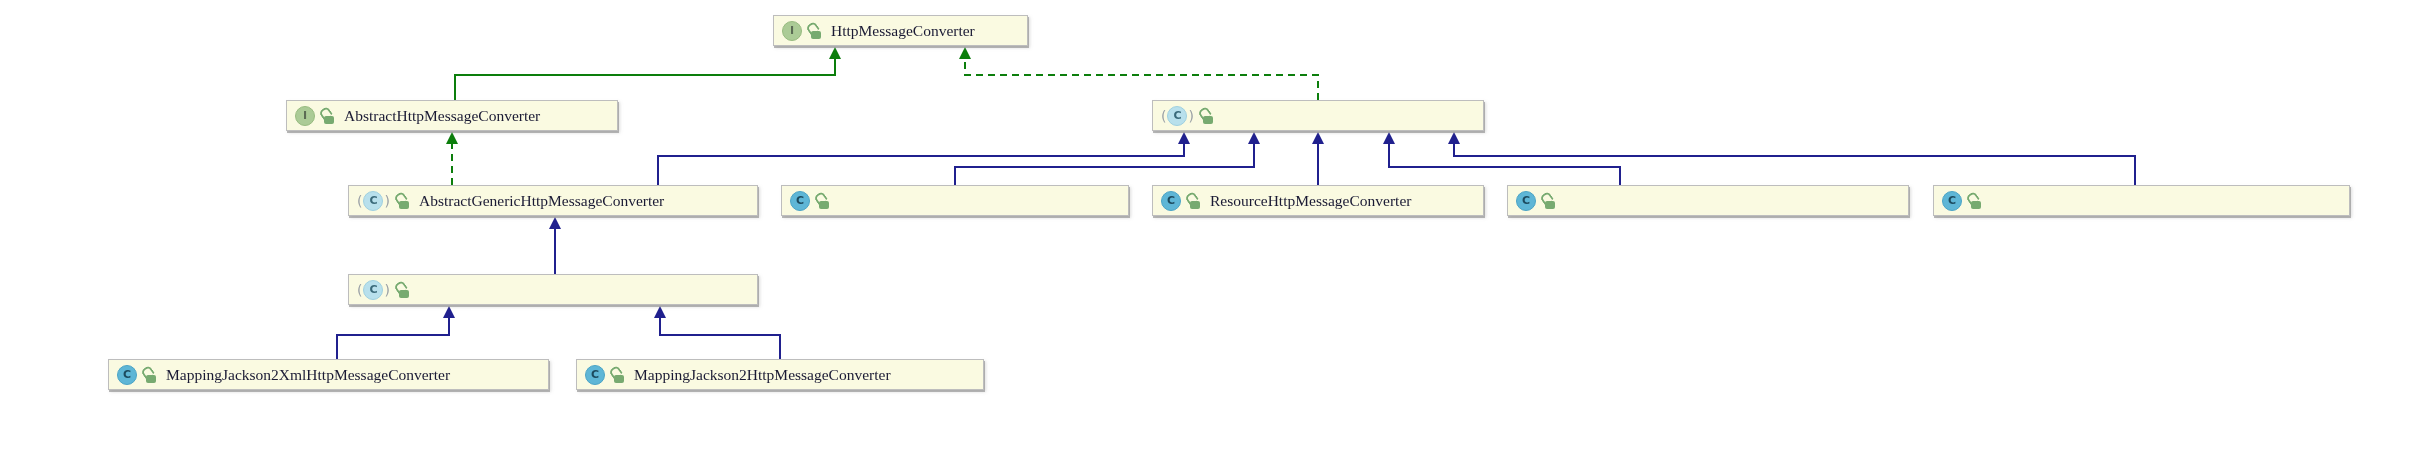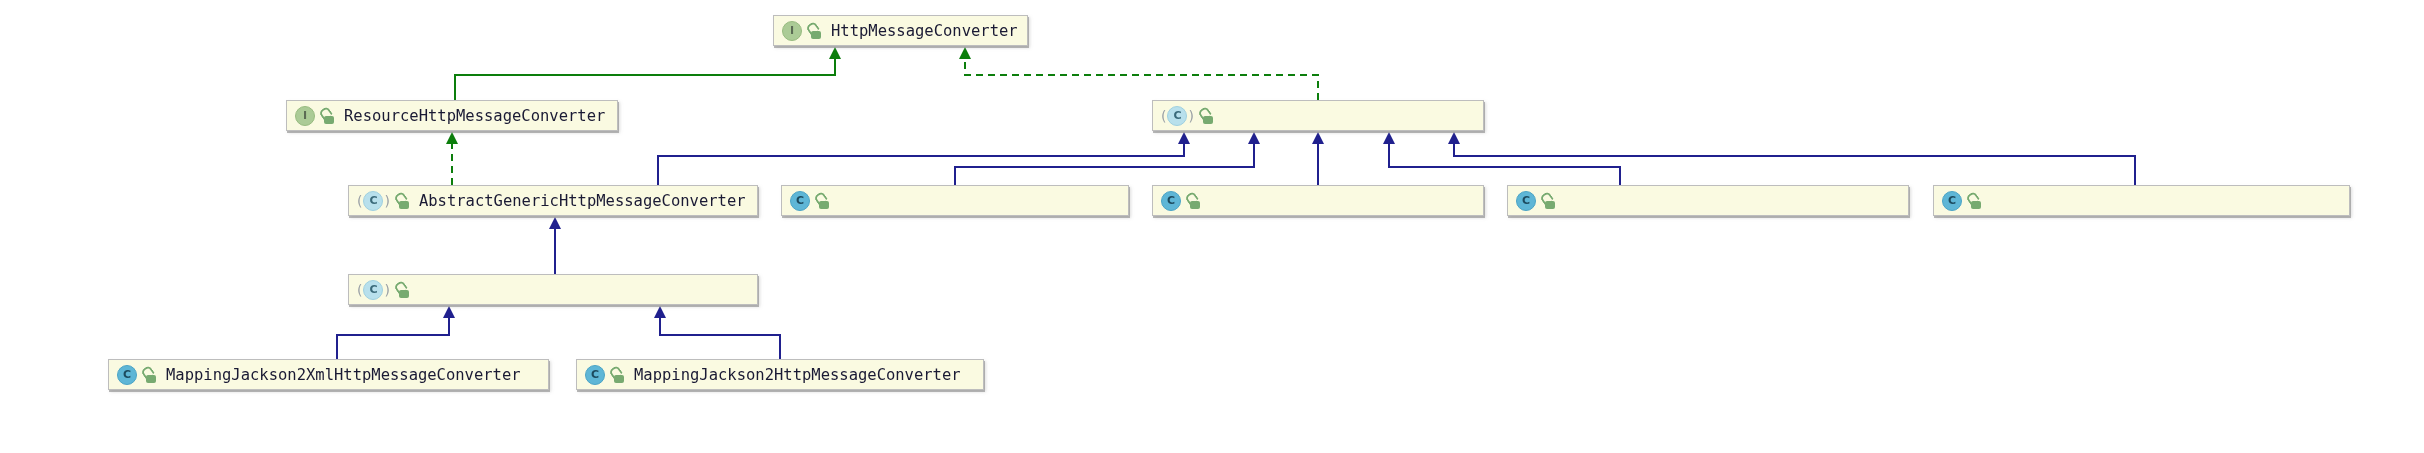--- a/index.html
+++ b/index.html
@@ -26,20 +26,21 @@
     display: flex;
     align-items: center;
     padding: 0 8px;
     white-space: nowrap;
     cursor: default;
   }
   .node-label {
     font-size: 15.5px;
     color: #1a1a34;
     margin-left: 9px;
+    font-family: Liberation Serif, serif;
   }
   .icon-wrap {
     display: flex;
     align-items: center;
     flex: none;
   }
   .kind-circle {
     width: 18px;
     height: 18px;
     border-radius: 50%;
@@ -167,64 +168,65 @@
   </div>
 
   <div class="node" data-kind="interface" style="left: 286px; top: 100px; width: 332px;">
     <span class="icon-wrap">
         <span class="kind-circle">I</span>
       </span>
     <span class="lock-icon">
         <span class="lock-shackle"></span>
         <span class="lock-body"></span>
       </span>
+    <span class="node-label">AbstractHttpMessageConverter</span>
+  </div>
+
+  <div class="node" data-kind="abstract-class" style="left: 1152px; top: 100px; width: 332px;">
+    <span class="icon-wrap">
+        <span class="kind-circle">C</span>
+      </span>
+    <span class="lock-icon">
+        <span class="lock-shackle"></span>
+        <span class="lock-body"></span>
+      </span>
+  </div>
+
+  <div class="node" data-kind="abstract-class" style="left: 348px; top: 185px; width: 410px;">
+    <span class="icon-wrap">
+        <span class="kind-circle">C</span>
+      </span>
+    <span class="lock-icon">
+        <span class="lock-shackle"></span>
+        <span class="lock-body"></span>
+      </span>
+    <span class="node-label">AbstractGenericHttpMessageConverter</span>
+  </div>
+
+  <div class="node" data-kind="class" style="left: 781px; top: 185px; width: 348px;">
+    <span class="icon-wrap">
+        <span class="kind-circle">C</span>
+      </span>
+    <span class="lock-icon">
+        <span class="lock-shackle"></span>
+        <span class="lock-body"></span>
+      </span>
+  </div>
+
+  <div class="node" data-kind="class" style="left: 1152px; top: 185px; width: 332px;">
+    <span class="icon-wrap">
+        <span class="kind-circle">C</span>
+      </span>
+    <span class="lock-icon">
+        <span class="lock-shackle"></span>
+        <span class="lock-body"></span>
+      </span>
     <span class="node-label">ResourceHttpMessageConverter</span>
   </div>
 
-  <div class="node" data-kind="abstract-class" style="left: 1152px; top: 100px; width: 332px;">
-    <span class="icon-wrap">
-        <span class="kind-circle">C</span>
-      </span>
-    <span class="lock-icon">
-        <span class="lock-shackle"></span>
-        <span class="lock-body"></span>
-      </span>
-  </div>
-
-  <div class="node" data-kind="abstract-class" style="left: 348px; top: 185px; width: 410px;">
-    <span class="icon-wrap">
-        <span class="kind-circle">C</span>
-      </span>
-    <span class="lock-icon">
-        <span class="lock-shackle"></span>
-        <span class="lock-body"></span>
-      </span>
-    <span class="node-label">AbstractGenericHttpMessageConverter</span>
-  </div>
-
-  <div class="node" data-kind="class" style="left: 781px; top: 185px; width: 348px;">
-    <span class="icon-wrap">
-        <span class="kind-circle">C</span>
-      </span>
-    <span class="lock-icon">
-        <span class="lock-shackle"></span>
-        <span class="lock-body"></span>
-      </span>
-  </div>
-
-  <div class="node" data-kind="class" style="left: 1152px; top: 185px; width: 332px;">
-    <span class="icon-wrap">
-        <span class="kind-circle">C</span>
-      </span>
-    <span class="lock-icon">
-        <span class="lock-shackle"></span>
-        <span class="lock-body"></span>
-      </span>
-  </div>
-
   <div class="node" data-kind="class" style="left: 1507px; top: 185px; width: 402px;">
     <span class="icon-wrap">
         <span class="kind-circle">C</span>
       </span>
     <span class="lock-icon">
         <span class="lock-shackle"></span>
         <span class="lock-body"></span>
       </span>
   </div>
 

